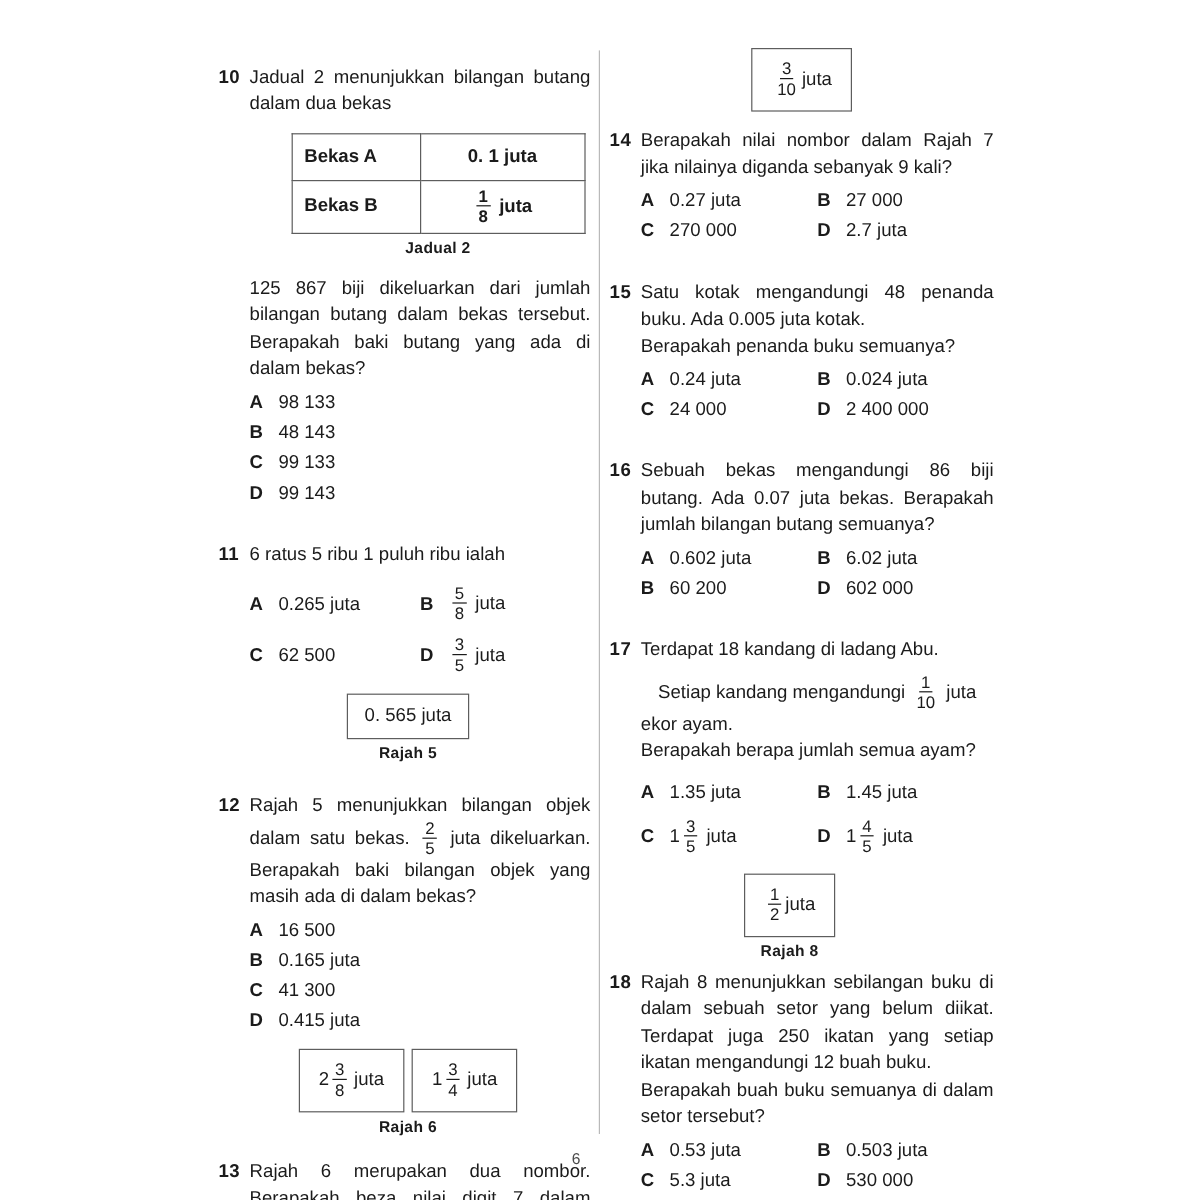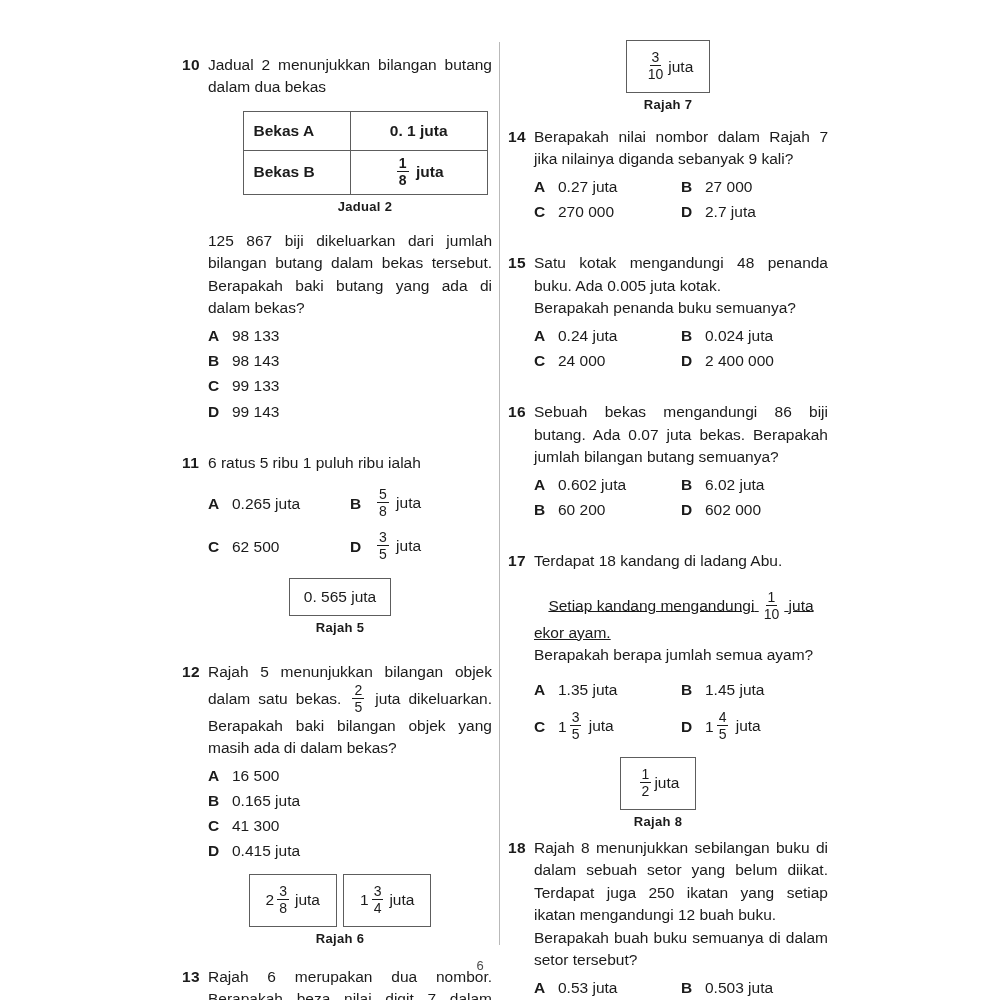--- a/index.html
+++ b/index.html
@@ -204,21 +204,21 @@
         <div class="spacer-14"></div>
         <div class="q-text">125 867 biji dikeluarkan dari jumlah bilangan butang dalam bekas tersebut. Berapakah baki butang yang ada di dalam bekas?</div>
 
         <div class="opts">
           <div class="opt">
             <span class="opt-letter">A</span>
             <span class="opt-val">98 133</span>
           </div>
           <div class="opt">
             <span class="opt-letter">B</span>
-            <span class="opt-val">98 143</span>
+            <span class="opt-val">48 143</span>
           </div>
           <div class="opt">
             <span class="opt-letter">C</span>
             <span class="opt-val">99 133</span>
           </div>
           <div class="opt">
             <span class="opt-letter">D</span>
             <span class="opt-val">99 143</span>
           </div>
         </div>
@@ -348,21 +348,20 @@
   <div class="col col-right">
 
     <div class="figure-wrap" style="margin-top:0;">
       <div class="fig-box tall">
         <span class="frac">
           <span class="num">3</span>
           <span class="den">10</span>
         </span>
         <span>juta</span>
       </div>
-      <div class="fig-label">Rajah 7</div>
     </div>
 
     <div class="q">
       <div class="q-num">14</div>
       <div class="q-body">
         <div class="q-text">Berapakah nilai nombor dalam Rajah 7 jika nilainya diganda sebanyak 9 kali?</div>
         <div class="opts two-col">
           <div class="opt">
             <span class="opt-letter">A</span>
             <span class="opt-val">0.27 juta</span>
@@ -437,21 +436,21 @@
         </div>
       </div>
     </div>
 
     <div class="spacer-14"></div>
 
     <div class="q">
       <div class="q-num">17</div>
       <div class="q-body">
         <div class="q-text nojust">Terdapat 18 kandang di ladang Abu.</div>
-        <div class="q-text nojust" style="margin-top:18px;text-decoration:underline;">
+        <div class="q-text nojust" style="margin-top:8px;">
           <span>Setiap kandang mengandungi</span>
           <span class="frac">
             <span class="num">1</span>
             <span class="den">10</span>
           </span>
           <span>juta ekor ayam.</span>
         </div>
         <div class="q-text nojust">Berapakah berapa jumlah semua ayam?</div>
 
         <div class="opts two-col" style="margin-top:6px;">

